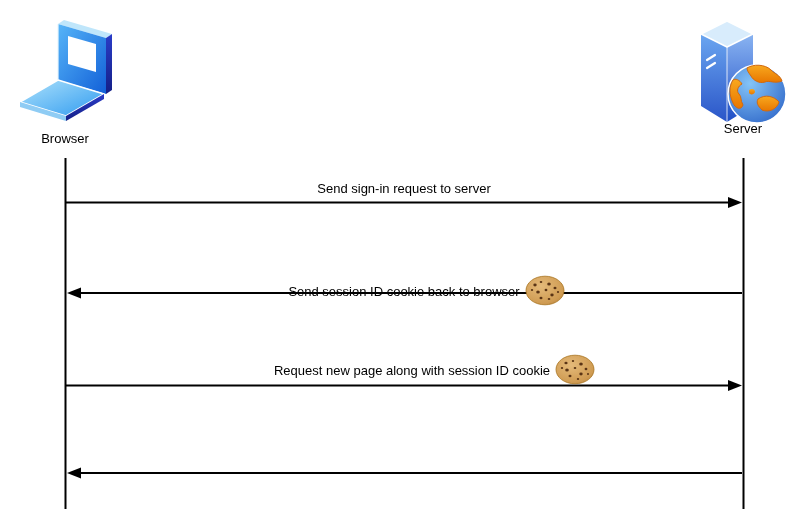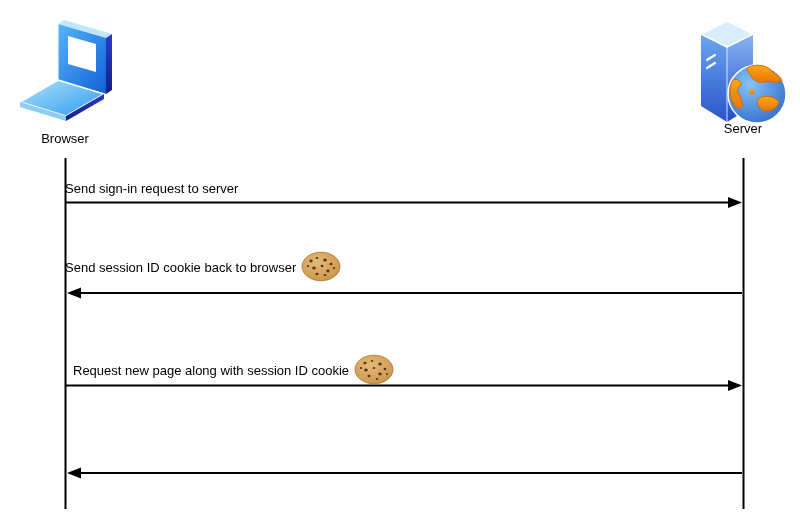--- a/index.html
+++ b/index.html
@@ -8,29 +8,29 @@
     font-family:"Liberation Sans",sans-serif;color:#000;
   }
   .layer{position:absolute;left:0;top:0;}
   .actor-label{
     position:absolute;width:100px;text-align:center;
     font-size:13px;line-height:15px;color:#000;
   }
   .actor-label.browser{left:15px;top:131px;}
   .actor-label.server{left:693px;top:121px;}
   .msg{
-    position:absolute;left:65px;width:678px;
+    position:absolute;left:65px;width:678px;text-align:center;
     font-size:13px;line-height:15px;color:#000;
   }
   .msg-inner{position:relative;display:inline-block;white-space:nowrap;}
   .cookie{
     position:absolute;left:calc(100% + 5px);top:-9px;width:40px;height:31px;
   }
   .msg.m1{top:181px;}
-  .msg.m2{top:260px;}
+  .msg.m2{top:284px;}
   .msg.m3{top:363px;margin-left:8px;}
   .msg.m4{top:452px;}
 </style>
 </head>
 <body>
 
 <div class="canvas">
 
   <svg class="layer" width="800" height="531" viewBox="0 0 800 531">
     <defs>

